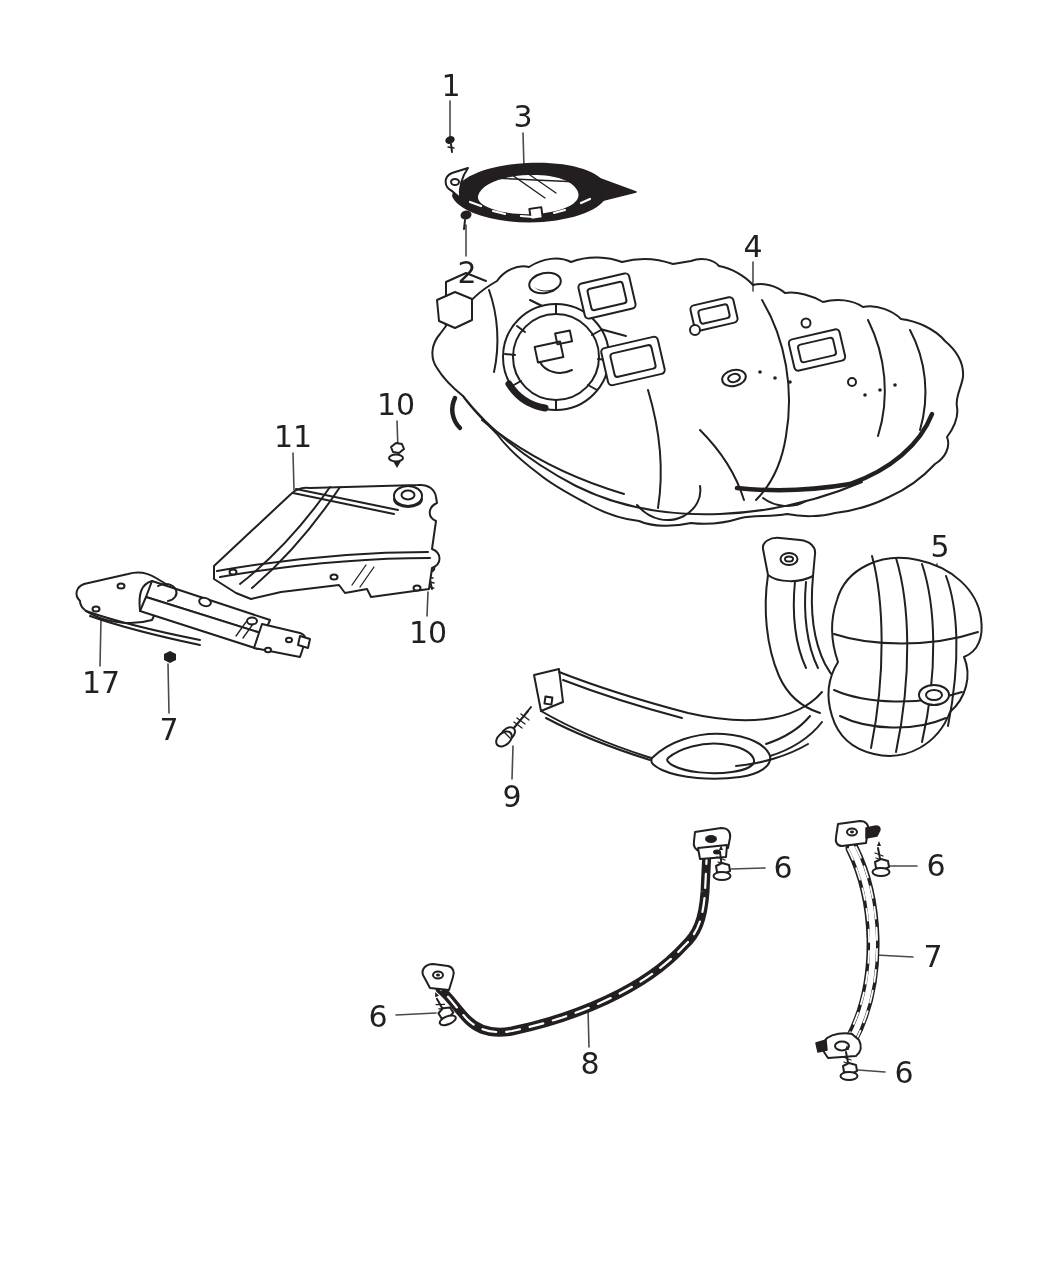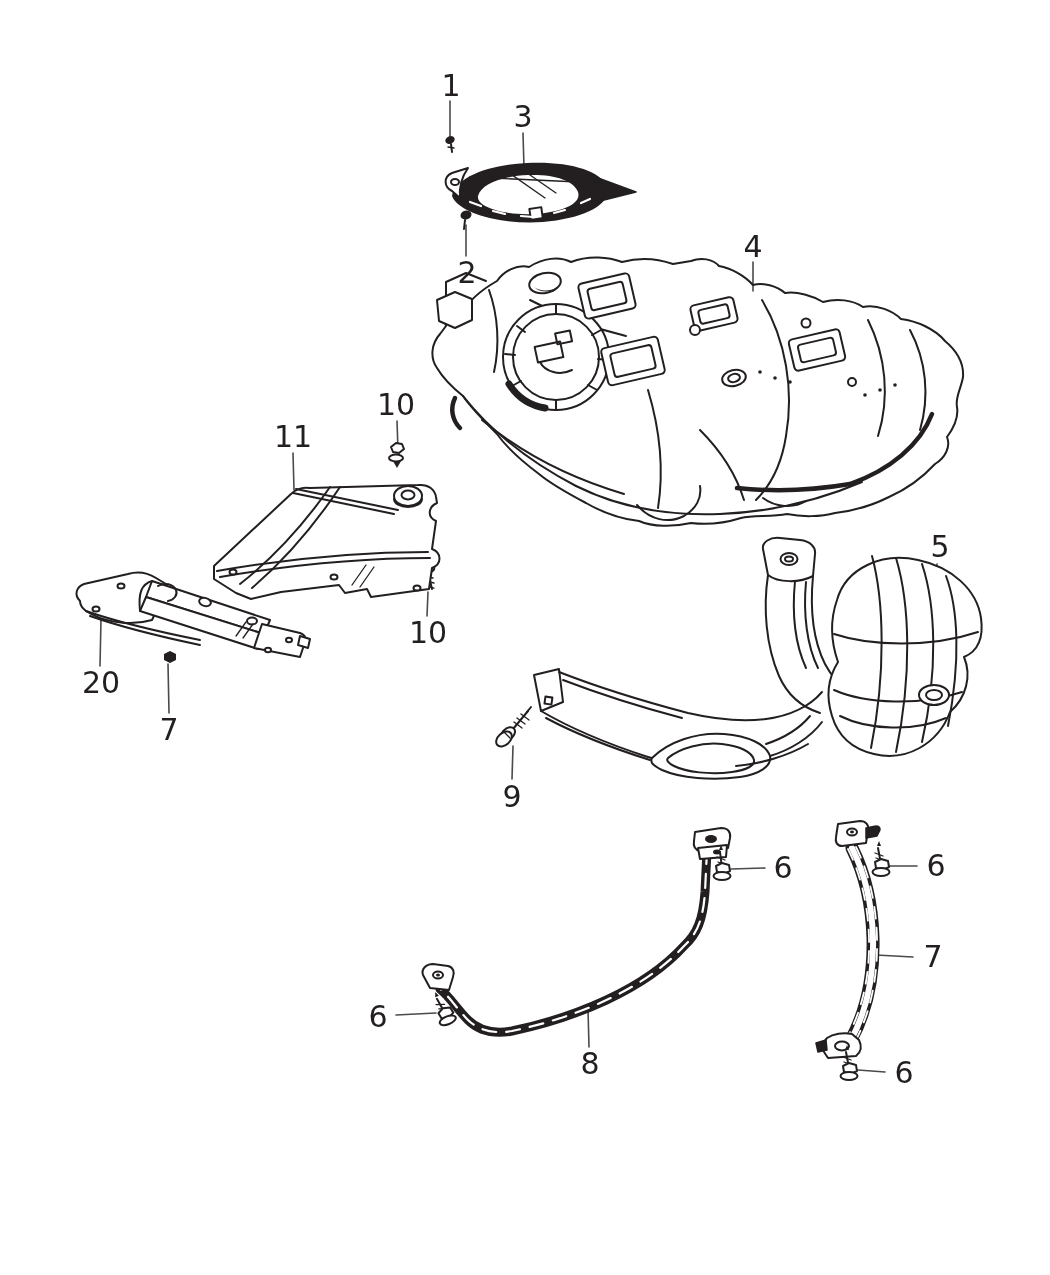--- a/index.html
+++ b/index.html
@@ -341,21 +341,21 @@
   </g>
 </svg>
 
   <span class="callout" style="left:451px;top:86px">1</span>
   <span class="callout" style="left:523px;top:117px">3</span>
   <span class="callout" style="left:467px;top:273px">2</span>
   <span class="callout" style="left:753px;top:247px">4</span>
   <span class="callout" style="left:396px;top:405px">10</span>
   <span class="callout" style="left:293px;top:437px">11</span>
   <span class="callout" style="left:428px;top:633px">10</span>
-  <span class="callout" style="left:101px;top:683px">20</span>
+  <span class="callout" style="left:101px;top:683px">17</span>
   <span class="callout" style="left:169px;top:730px">7</span>
   <span class="callout" style="left:940px;top:547px">5</span>
   <span class="callout" style="left:512px;top:797px">9</span>
   <span class="callout" style="left:783px;top:868px">6</span>
   <span class="callout" style="left:936px;top:866px">6</span>
   <span class="callout" style="left:933px;top:957px">7</span>
   <span class="callout" style="left:378px;top:1017px">6</span>
   <span class="callout" style="left:590px;top:1064px">8</span>
   <span class="callout" style="left:904px;top:1073px">6</span>
 

